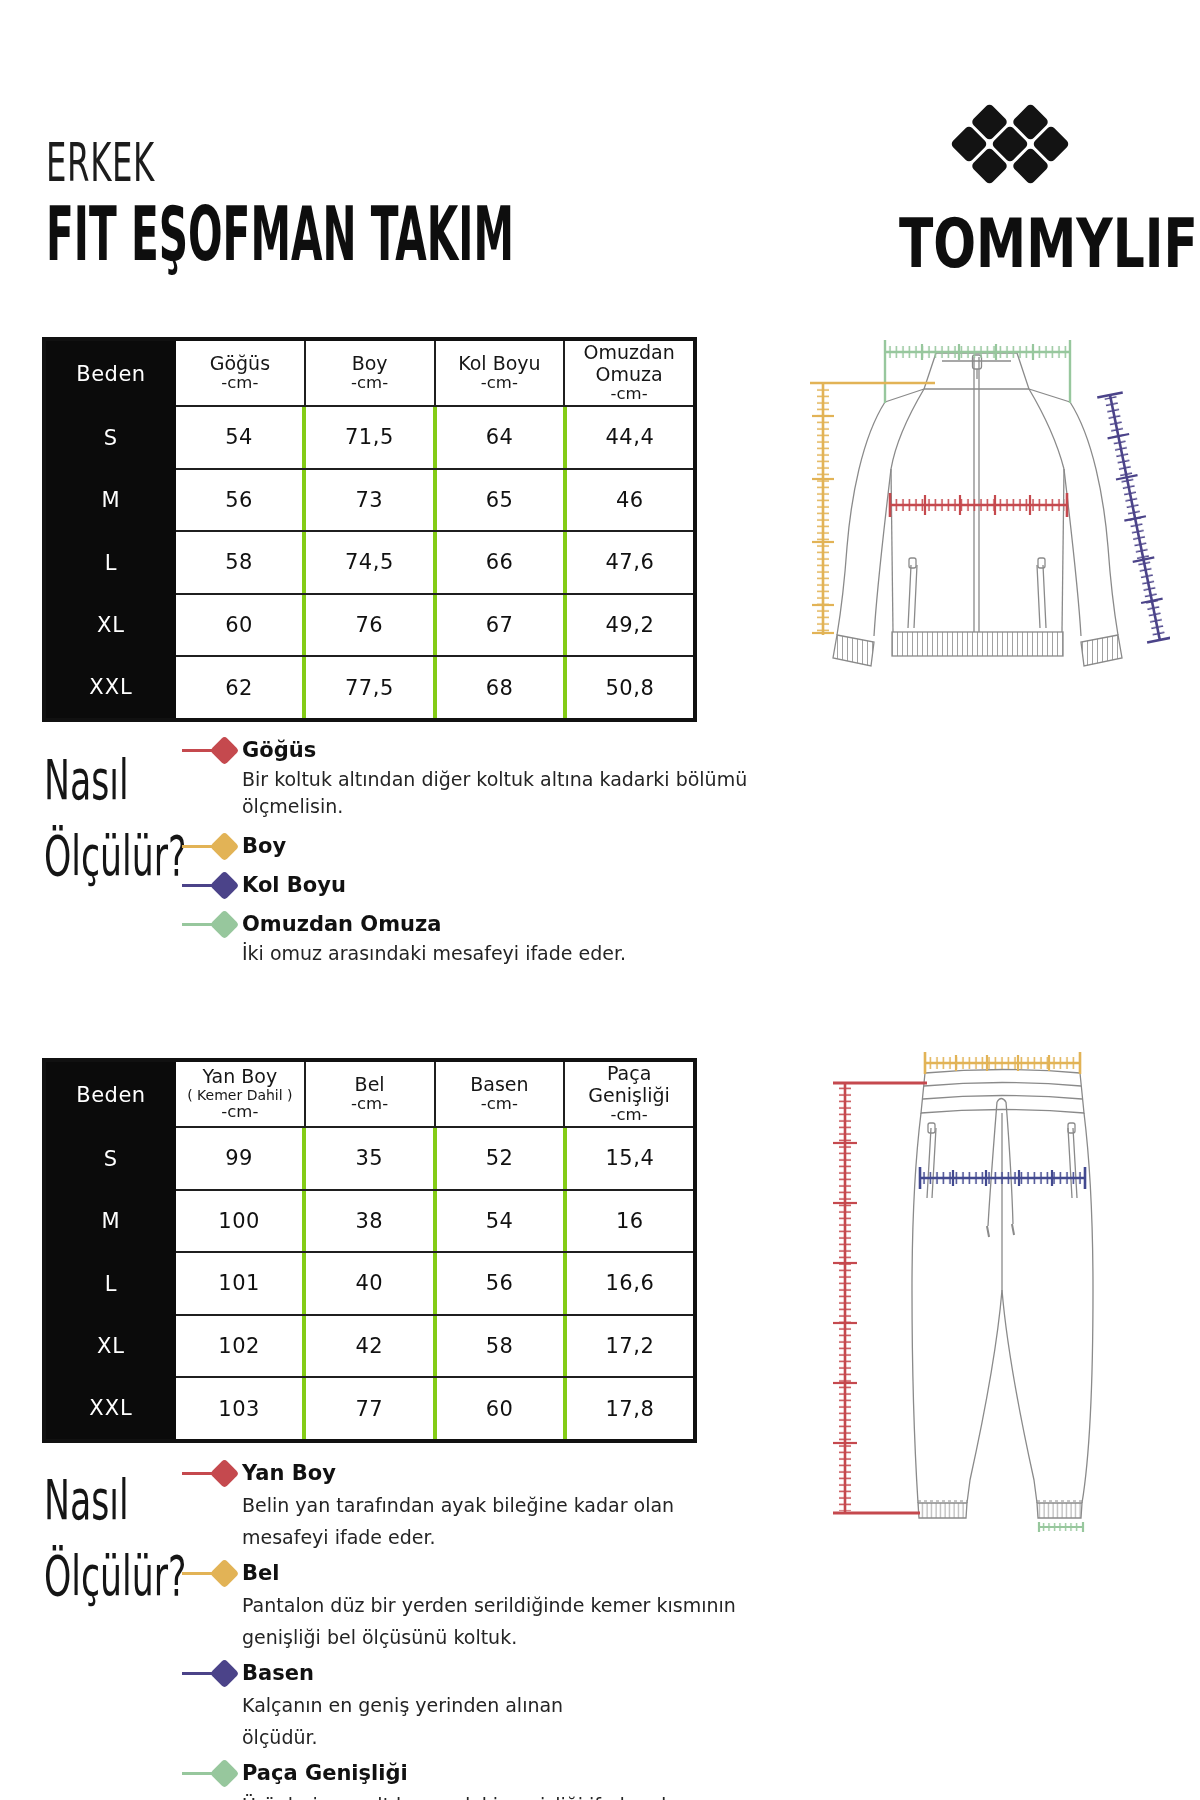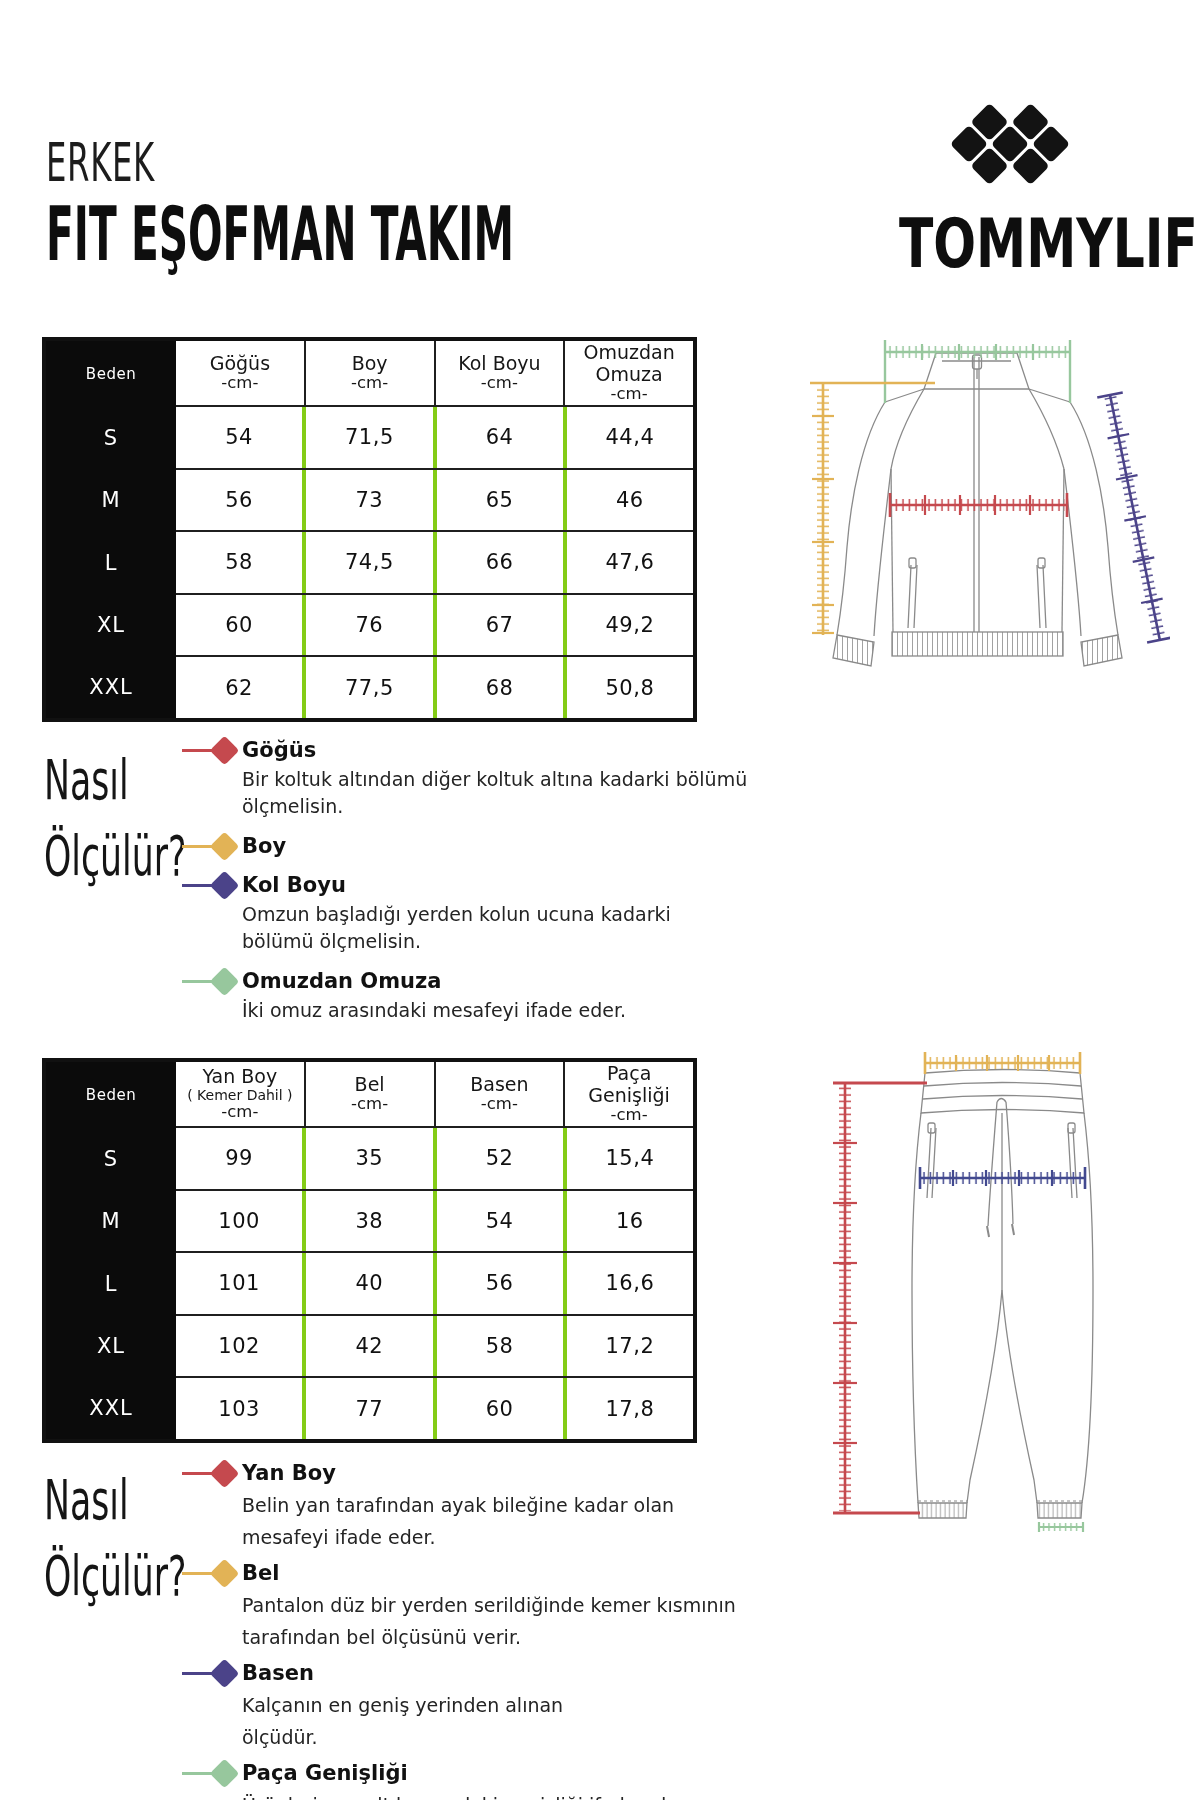--- a/index.html
+++ b/index.html
@@ -20,21 +20,21 @@
   .brand-name{margin-top:16px; font-size:68px; font-weight:bold; white-space:nowrap;
       transform:scaleX(.74); transform-origin:center top; color:#0e0e0e;}
 
   
   .stable{position:absolute; left:42px; width:655px; height:385px; border:4px solid #111;
       display:flex; background:#fff;}
   .stable.jacket{top:337px;}
   .stable.pants{top:1058px;}
   .size-col{width:130px; background:var(--c-black); color:#fff; display:flex; flex-direction:column;}
   .size-head{height:66px; display:flex; align-items:center; justify-content:center;
-      font-size:15px; letter-spacing:.5px;}
+      font-size:21px; letter-spacing:.5px;}
   .size-cell{flex:1; display:flex; align-items:center; justify-content:center;
       font-size:21px; letter-spacing:1px;}
   .grid{flex:1; display:flex; flex-direction:column;}
   .ghead{height:66px; display:flex; border-bottom:2px solid #1f1f1f;}
   .hcell{flex:1; border-left:2px solid #1f1f1f; display:flex; flex-direction:column;
       align-items:center; justify-content:center; text-align:center; padding:2px 4px; line-height:1.15;}
   .hcell:first-child{border-left:none;}
   .hlabel{font-size:19px; color:#161616;}
   .hsub{font-size:14px; color:#161616;}
   .hsub:empty{display:none;}
@@ -278,24 +278,20 @@
           <div class="lname">Boy</div>
         </div>
     </div>
     <div class="litem c-purple">
       <div class="marker">
           <span class="mline"></span>
           <span class="mdiamond"></span>
         </div>
       <div class="ltext">
           <div class="lname">Kol Boyu</div>
-        <div class="ldesc">
-            <div class="ldline">Omzun başladığı yerden kolun ucuna kadarki</div>
-            <div class="ldline">bölümü ölçmelisin.</div>
-          </div>
         </div>
     </div>
     <div class="litem c-green">
       <div class="marker">
           <span class="mline"></span>
           <span class="mdiamond"></span>
         </div>
       <div class="ltext">
           <div class="lname">Omuzdan Omuza</div>
         <div class="ldesc">
@@ -474,21 +470,21 @@
     </div>
     <div class="litem c-yellow">
       <div class="marker">
           <span class="mline"></span>
           <span class="mdiamond"></span>
         </div>
       <div class="ltext">
           <div class="lname">Bel</div>
         <div class="ldesc">
             <div class="ldline">Pantalon düz bir yerden serildiğinde kemer kısmının</div>
-            <div class="ldline">tarafından bel ölçüsünü verir.</div>
+            <div class="ldline">genişliği bel ölçüsünü koltuk.</div>
           </div>
         </div>
     </div>
     <div class="litem c-purple">
       <div class="marker">
           <span class="mline"></span>
           <span class="mdiamond"></span>
         </div>
       <div class="ltext">
           <div class="lname">Basen</div>

